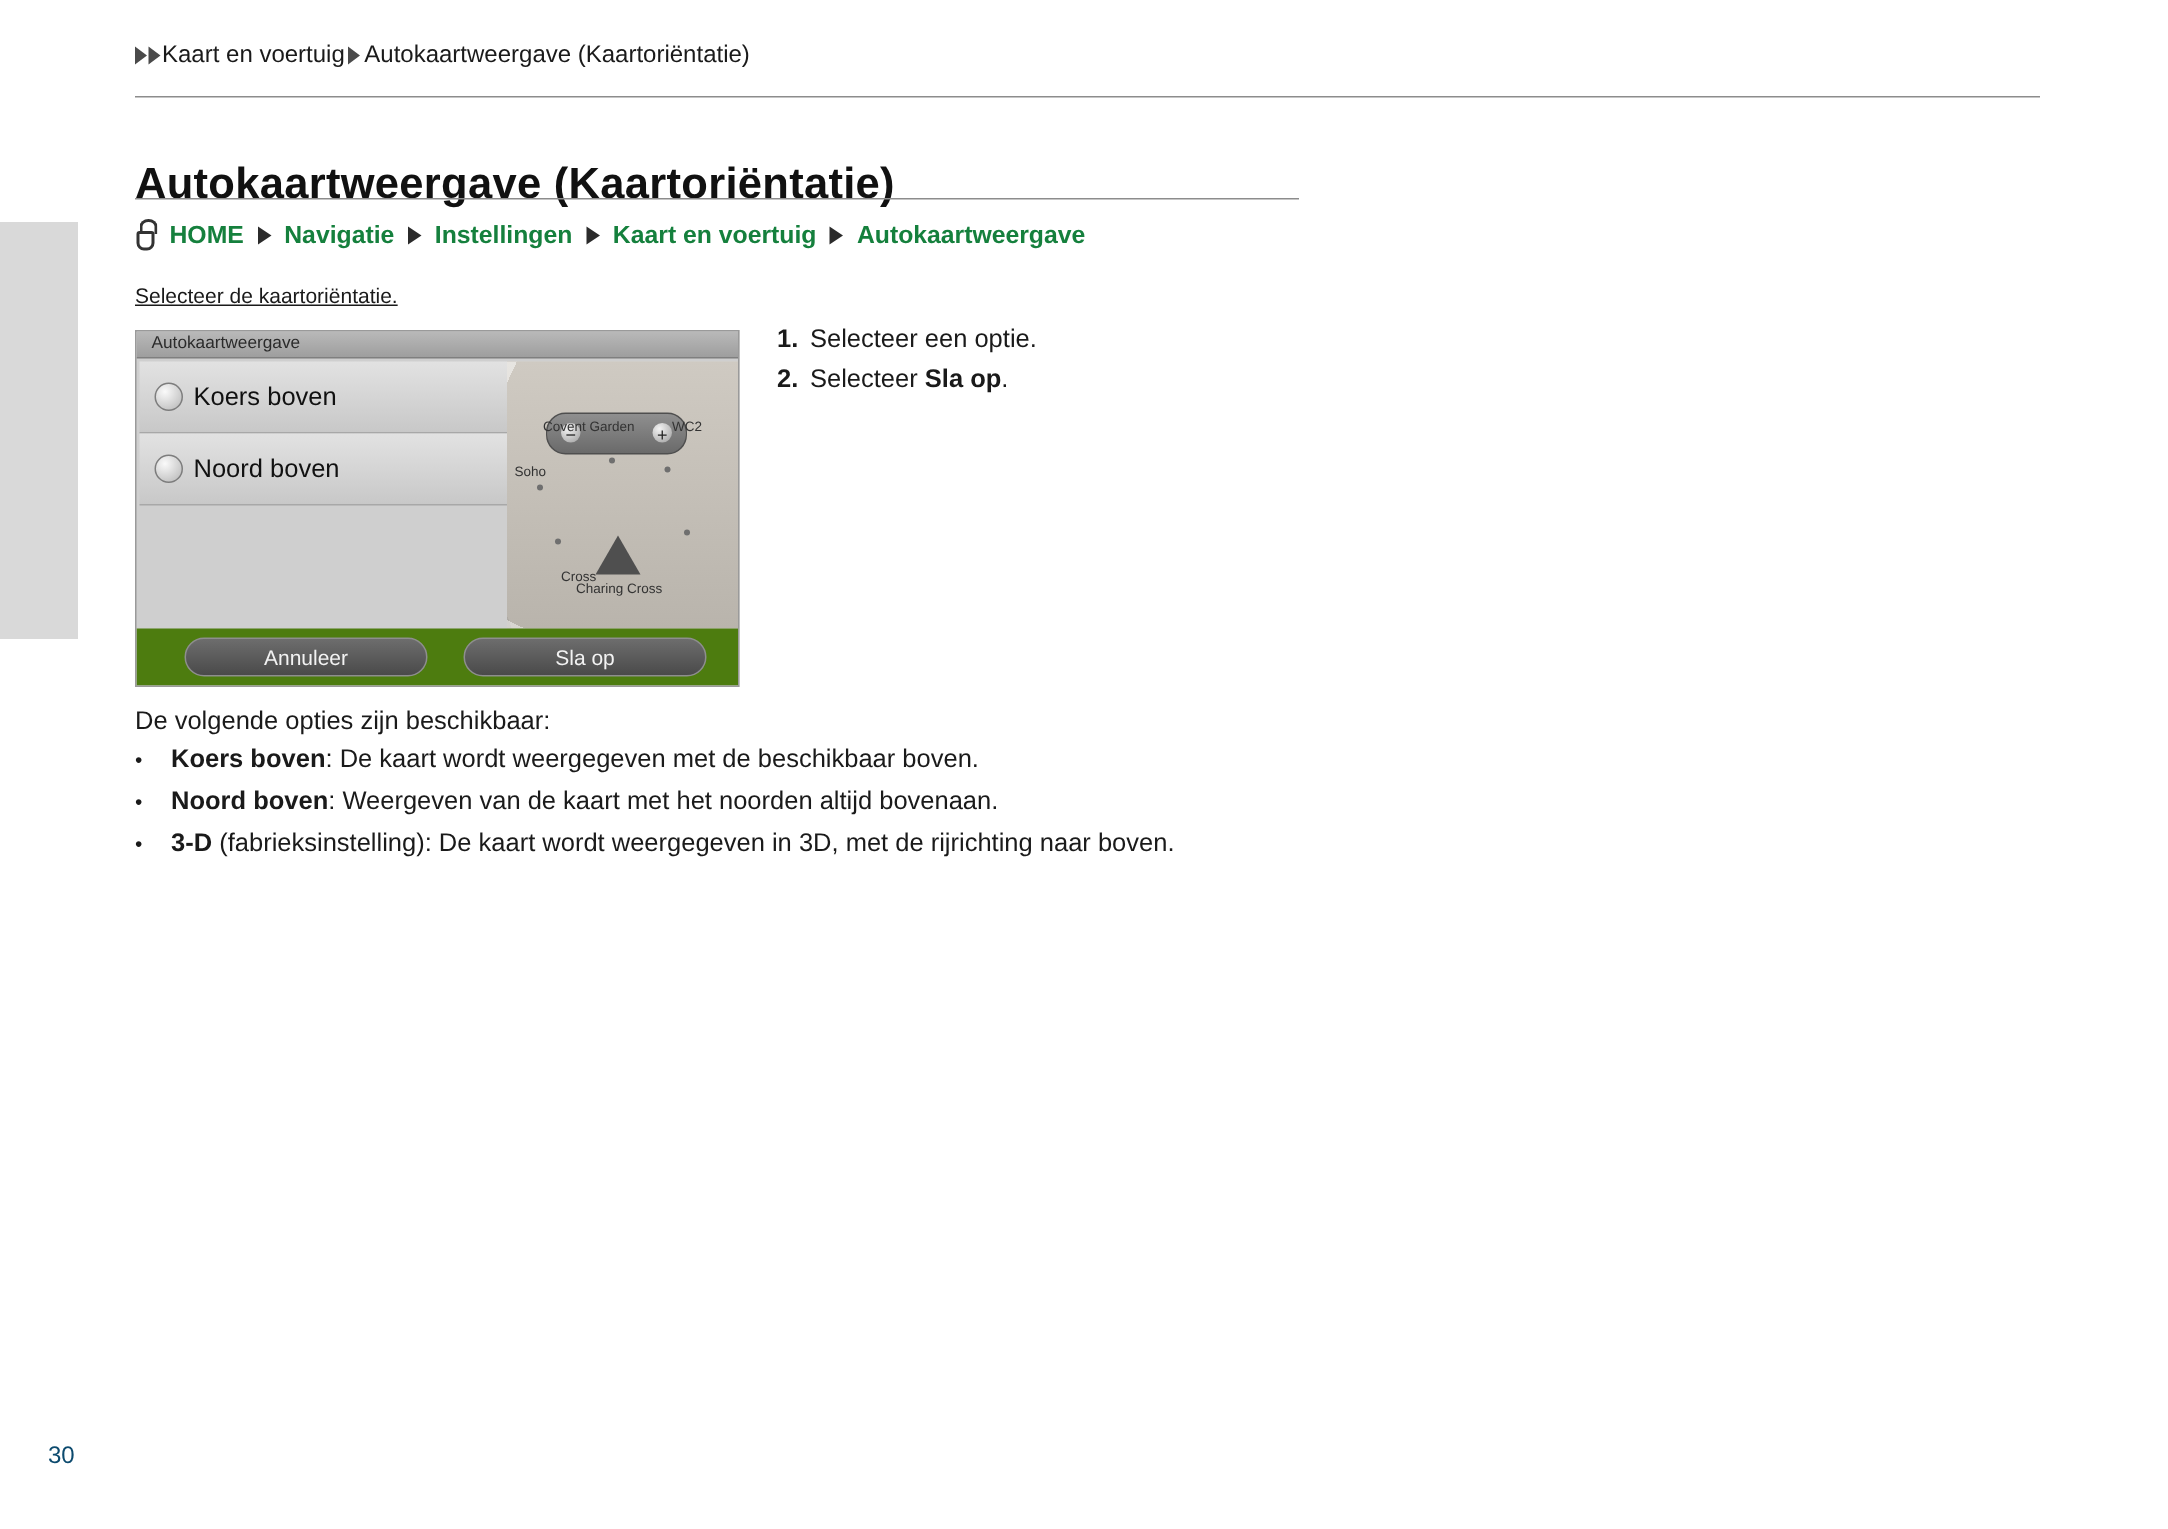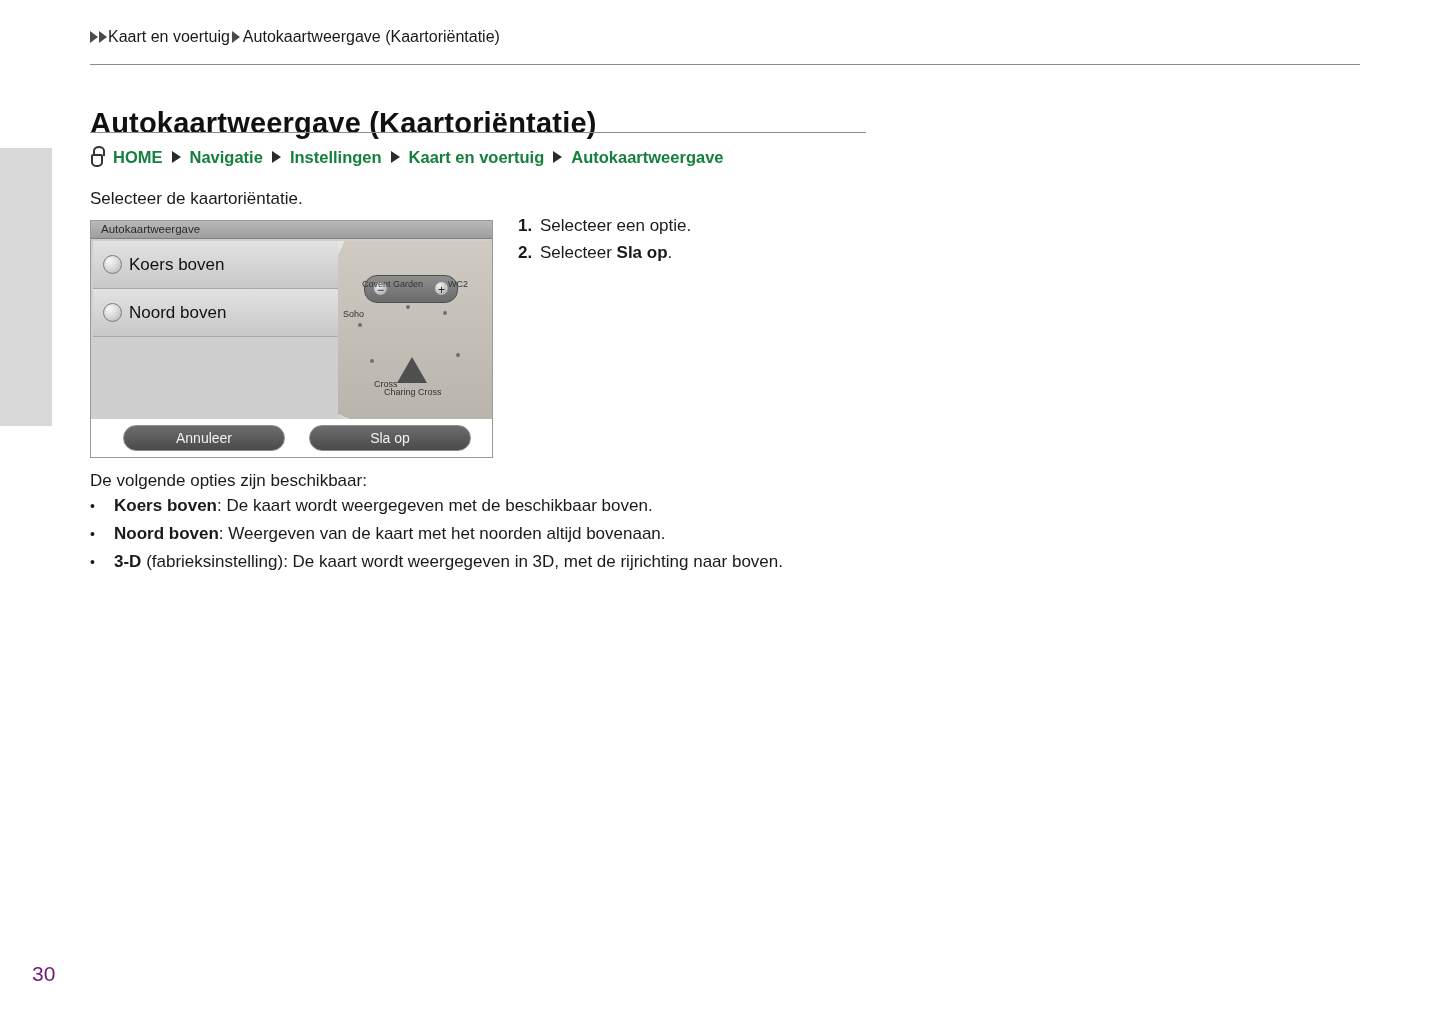--- a/index.html
+++ b/index.html
@@ -121,22 +121,23 @@
     border-bottom: 6px solid transparent;
     border-left: 9px solid #2b2b2b;
     margin: 0 9px;
   }
 
   
   .intro-text {
     position: absolute;
     left: 90px;
     top: 189px;
-    font-size: 17px;
+    font-size: 14px;
     color: #1a1a1a;
+    text-decoration: underline;
   }
 
   
   .figure {
     position: absolute;
     left: 90px;
     top: 220px;
     width: 403px;
     height: 238px;
     background: #cfcfcf;
@@ -267,21 +268,21 @@
     border-left: 15px solid transparent;
     border-right: 15px solid transparent;
     border-bottom: 26px solid #4f4f4f;
   }
   .fig-buttons {
     position: absolute;
     left: 0;
     bottom: 0;
     width: 100%;
     height: 38px;
-    background: #ffffff;
+    background: #4d7c0f;
     padding-left: 21px;
   }
   .fig-btn {
     position: absolute;
     top: 6px;
     height: 26px;
     border-radius: 13px;
     background: linear-gradient(#6d6d6d, #4a4a4a);
     border: 1px solid #8e8e8e;
     color: #f2f2f2;
@@ -339,22 +340,22 @@
     font-size: 14px;
     color: #1a1a1a;
   }
   .bullet b { font-weight: bold; }
 
   
   .page-number {
     position: absolute;
     left: 32px;
     top: 962px;
-    font-size: 21px;
-    color: #701a75;
+    font-size: 16px;
+    color: #0c4a6e;
   }
 </style>
 </head>
 <body>
 
 <div class="side-tab">
   
 </div>
 
 <div class="breadcrumb">

